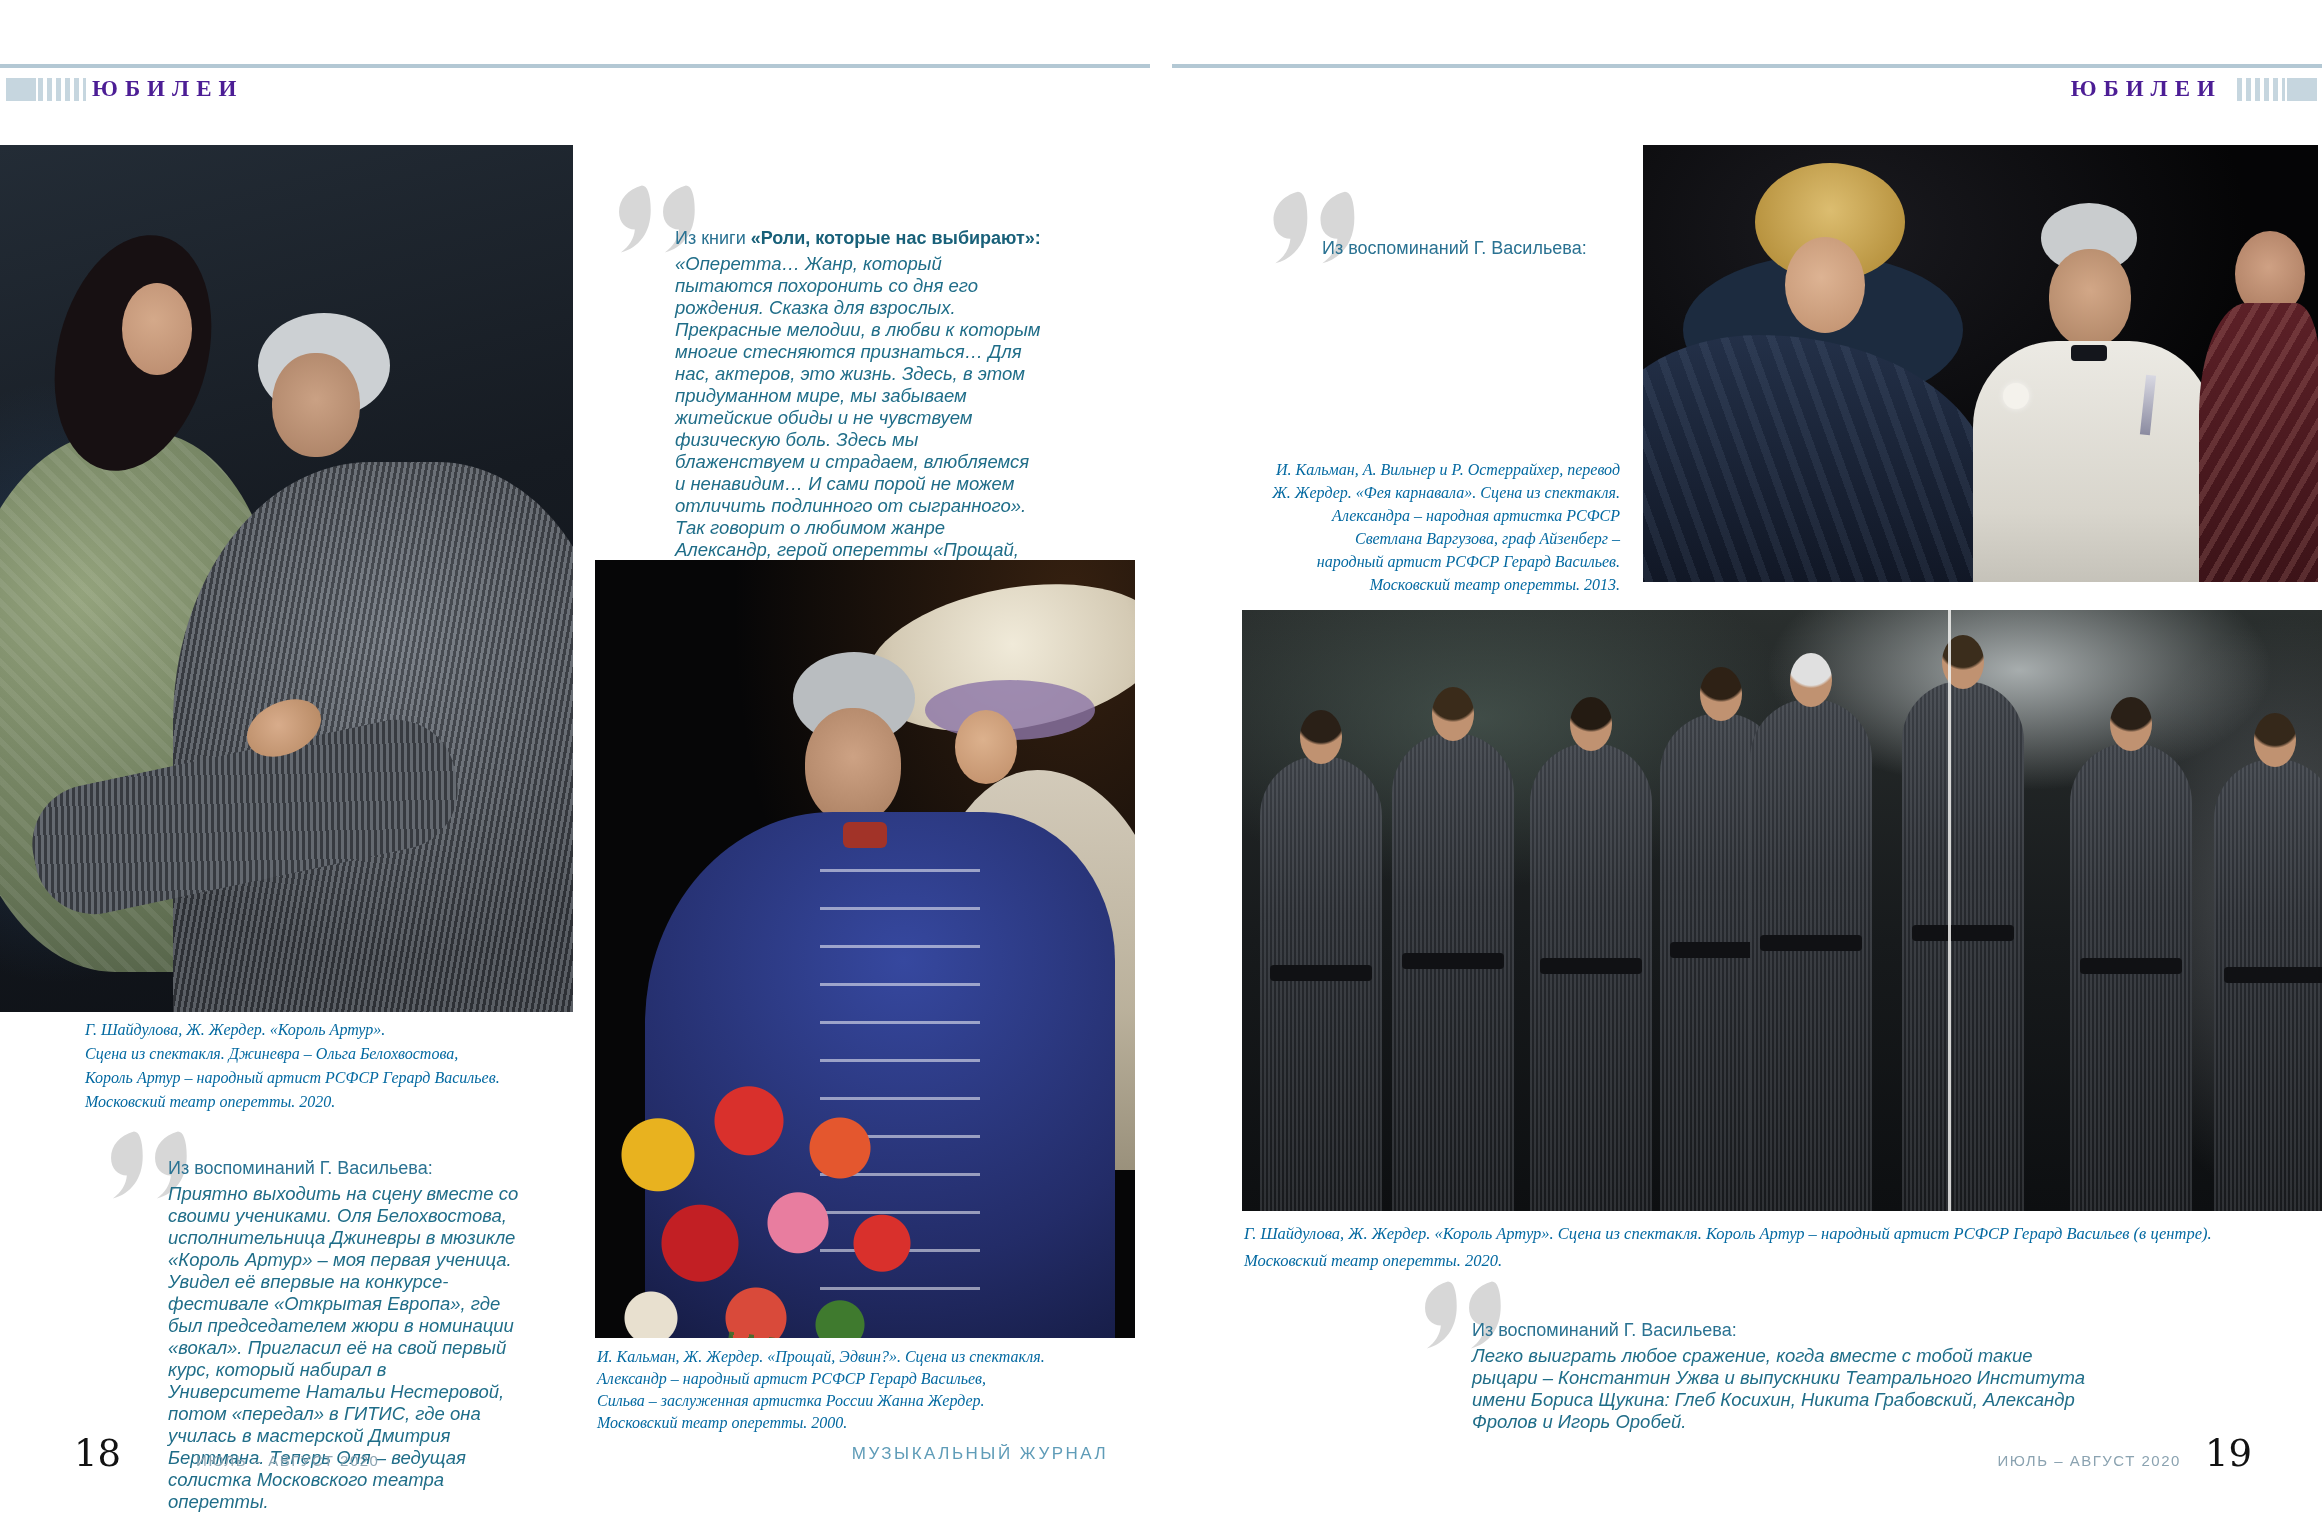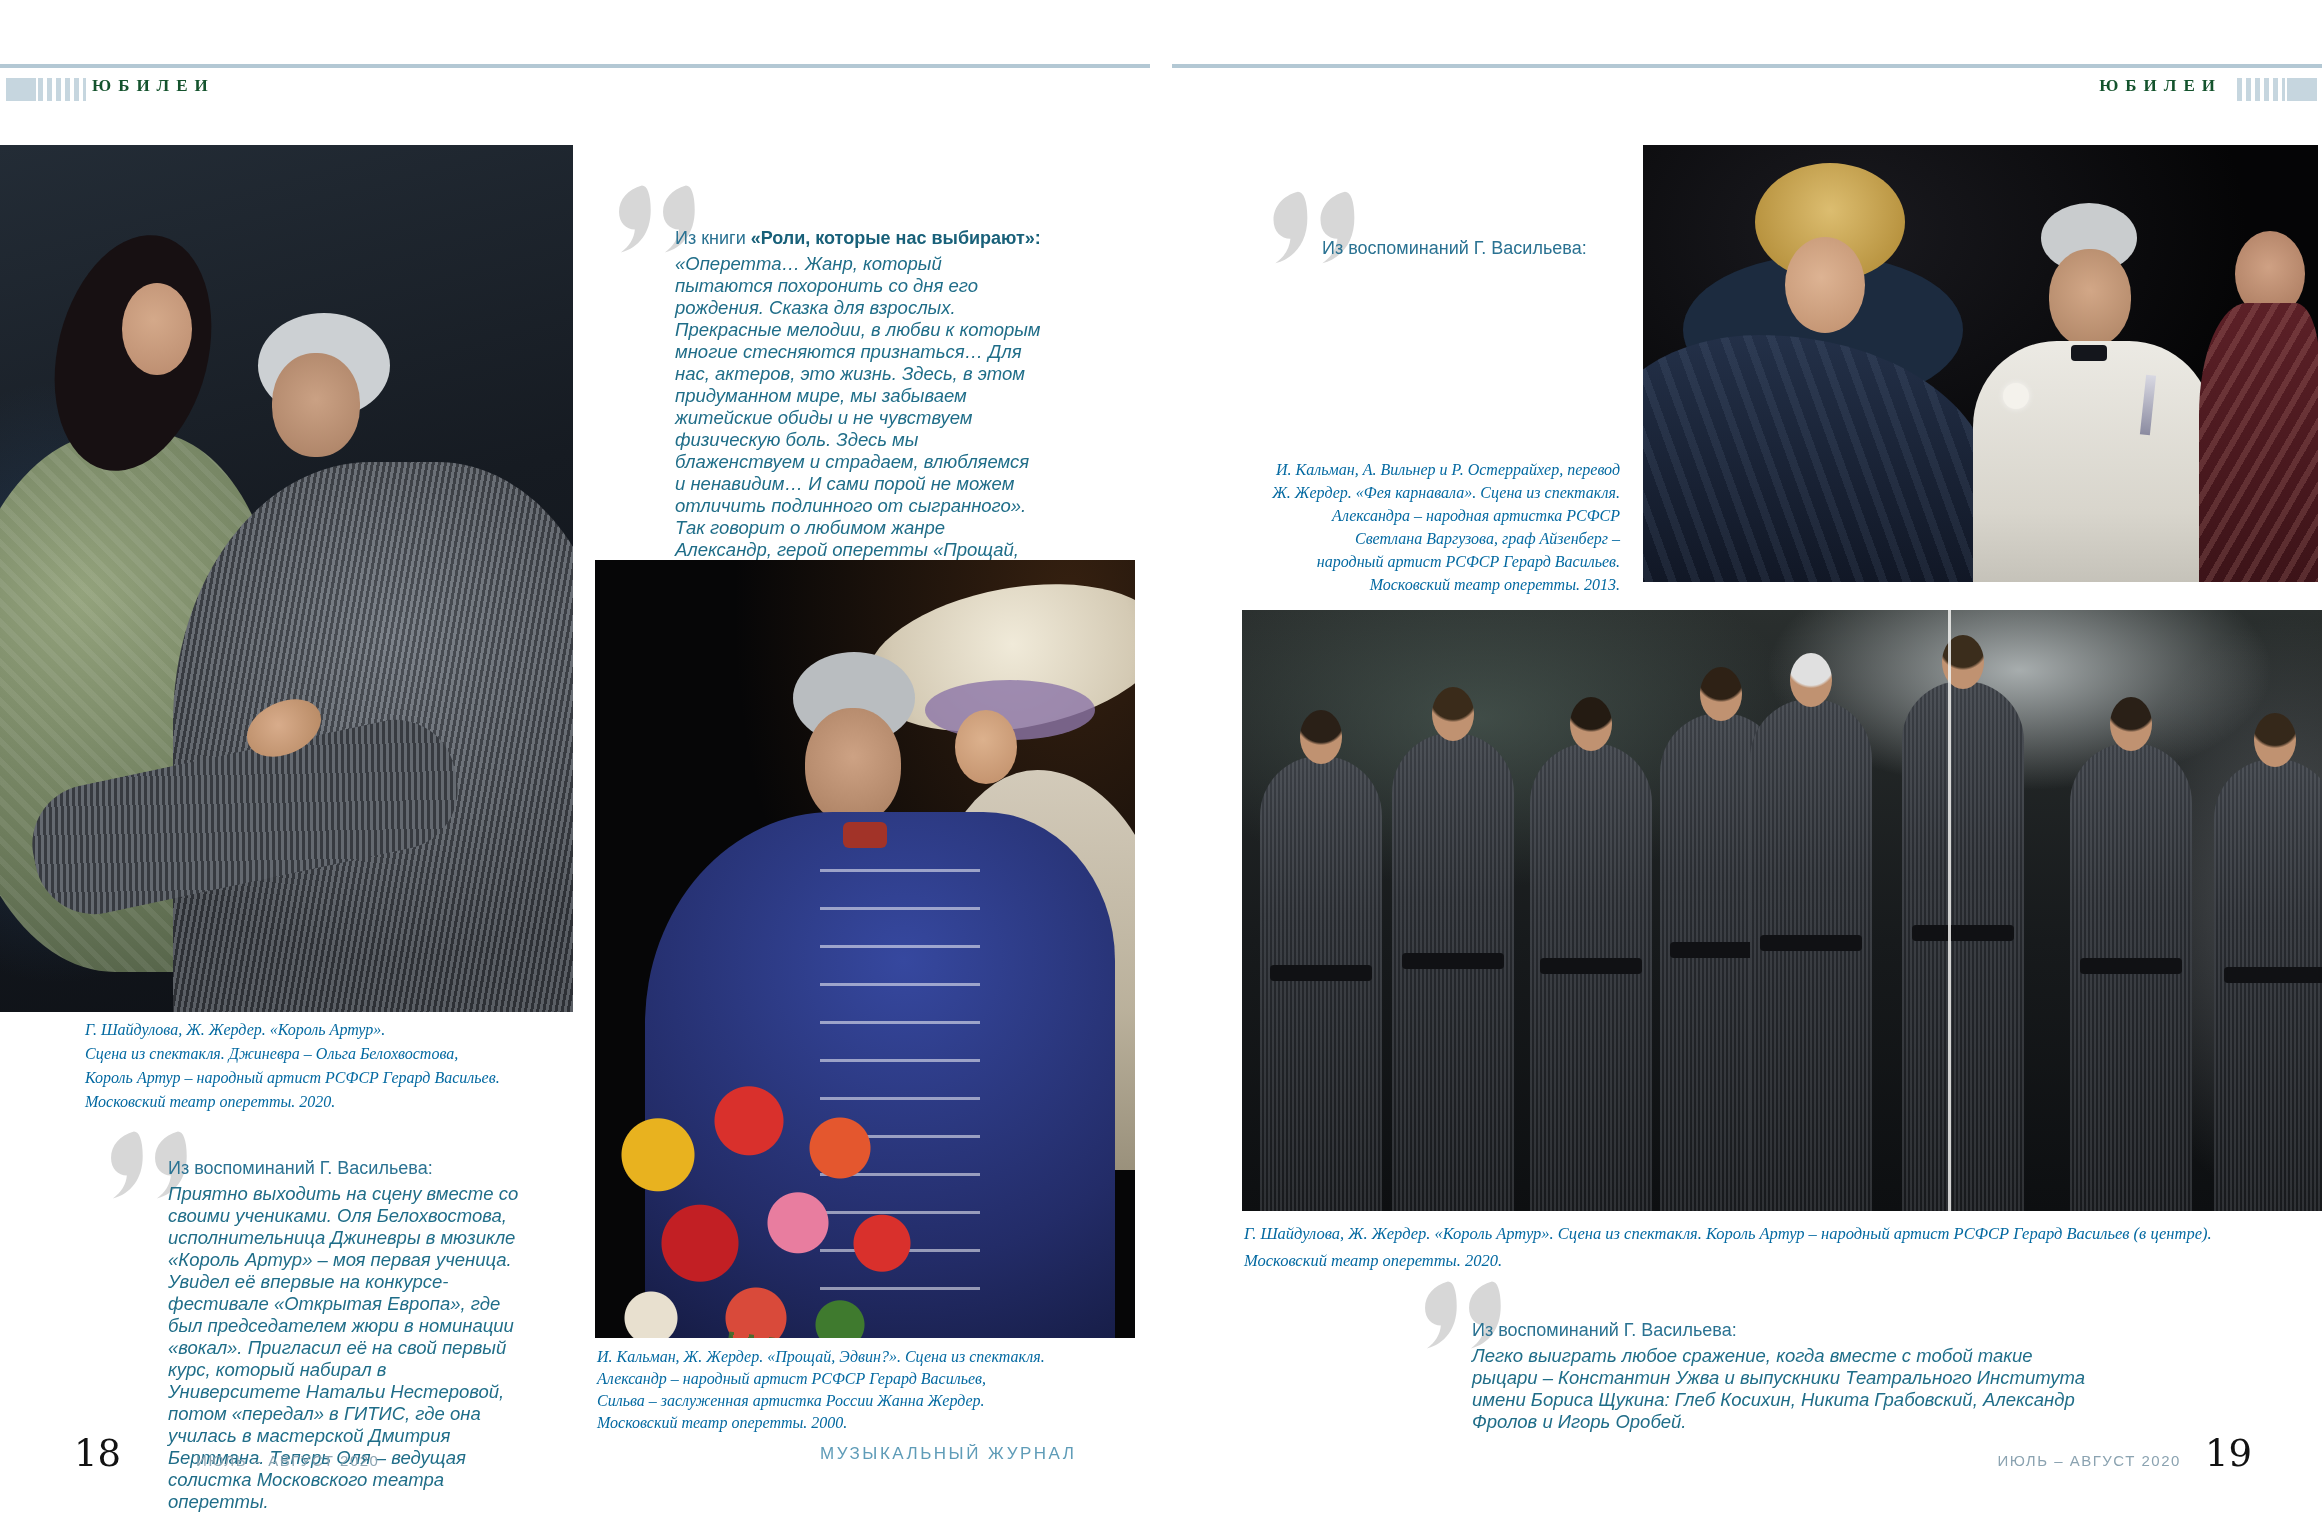--- a/index.html
+++ b/index.html
@@ -7,21 +7,21 @@
           font-family:"Liberation Sans",sans-serif;}
 
   
   .rule{position:absolute;top:64px;height:4px;background:#b3c8d4;}
   .rule-l{left:0;width:1150px;}
   .rule-r{left:1172px;width:1150px;}
   .orn{position:absolute;top:78px;height:23px;}
   .orn-solid{background:#c6d6df;width:30px;}
   .orn-stripes{width:48px;background:repeating-linear-gradient(90deg,#c6d6df 0 5px,#ffffff 5px 9px);}
   .kicker{position:absolute;top:76px;font-family:"Liberation Serif",serif;font-weight:700;
-          font-size:17px;letter-spacing:7px;color:#14532d;}
+          font-size:23px;letter-spacing:7px;color:#4c1d95;}
 
   
   .ph{position:absolute;overflow:hidden;background:#000;}
   .ph *{position:absolute;}
   #ph-arthur{left:0;top:145px;width:573px;height:867px;
     background:radial-gradient(ellipse 300px 430px at 10% 62%,rgba(47,86,130,.55),transparent 70%),
                linear-gradient(165deg,#232c36 0%,#161b22 45%,#0e1116 100%);}
   .a-dress{left:-50px;bottom:40px;width:330px;height:540px;border-radius:50% 40% 30% 50%;
     background:repeating-linear-gradient(45deg,rgba(255,255,255,.07) 0 6px,transparent 6px 14px),
                radial-gradient(circle at 40% 30%,#93a27c,#6d7c5c 60%,#515f46);}
@@ -122,21 +122,21 @@
   #cap-edwin{left:597px;top:1346px;font-size:16px;line-height:22px;}
   #cap-feya{left:1248px;top:458px;width:372px;text-align:right;font-size:16px;line-height:23px;}
   #cap-knights{left:1244px;top:1220px;font-size:16.5px;line-height:27px;}
 
   
   .footer{position:absolute;display:flex;align-items:baseline;}
   .pageno{font-family:"DejaVu Serif",serif;font-size:37px;color:#121212;}
   .issue{font-size:15px;letter-spacing:1.5px;color:#8ba3b1;margin-left:37px;}
   #footer-l{left:74px;top:1432px;gap:38px;}
   #footer-r{right:70px;top:1432px;gap:24px;}
-  .journal{position:absolute;left:820px;top:1444px;width:320px;
+  .journal{position:absolute;left:820px;top:1444px;width:320px;text-align:center;
            font-size:17px;letter-spacing:2.5px;color:#5f9cb8;}
 </style>
 </head>
 <body>
 
 <div class="spread">
 
   <div class="rule rule-l"></div>
   <div class="rule rule-r"></div>
 

